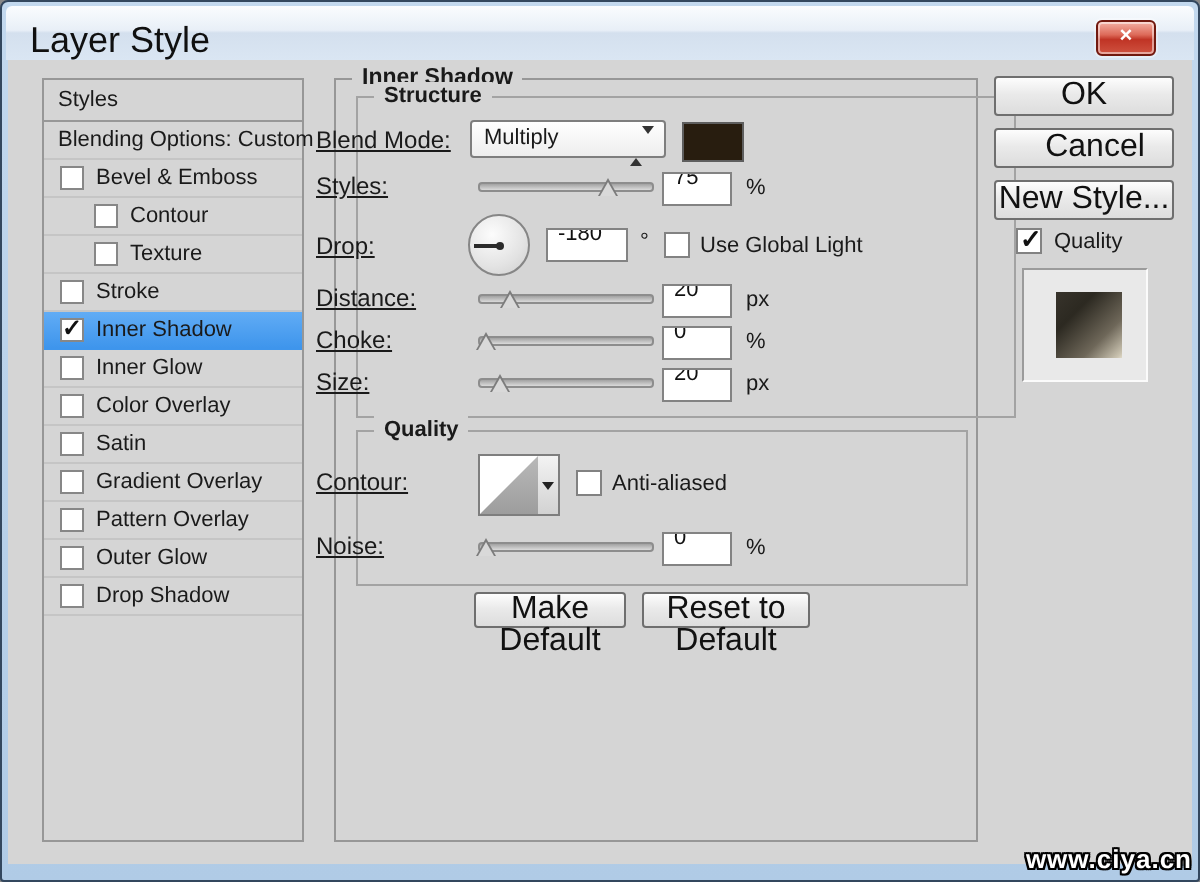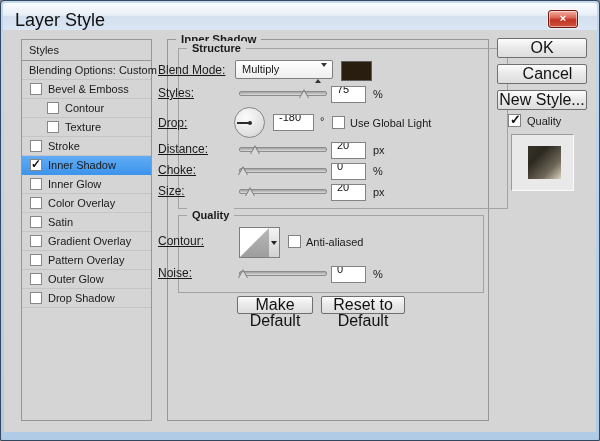--- a/index.html
+++ b/index.html
@@ -235,14 +235,15 @@
     <div class="btn btn-right" style="top:34px;padding-left:11px;">Cancel</div>
     <div class="btn btn-right" style="top:60px;">New Style...</div>
     <span class="cbx13 checked preview-cb"></span>
     <span class="cblabel preview-label" style="font-weight:normal;">Quality</span>
     <div class="preview-panel">
       <div class="preview-grad"></div>
     </div>
   </div>
 
   <div class="watermark">
+    <div class="wm2">www.ciya.cn</div>
   </div>
 </div>
 
 </body></html>

